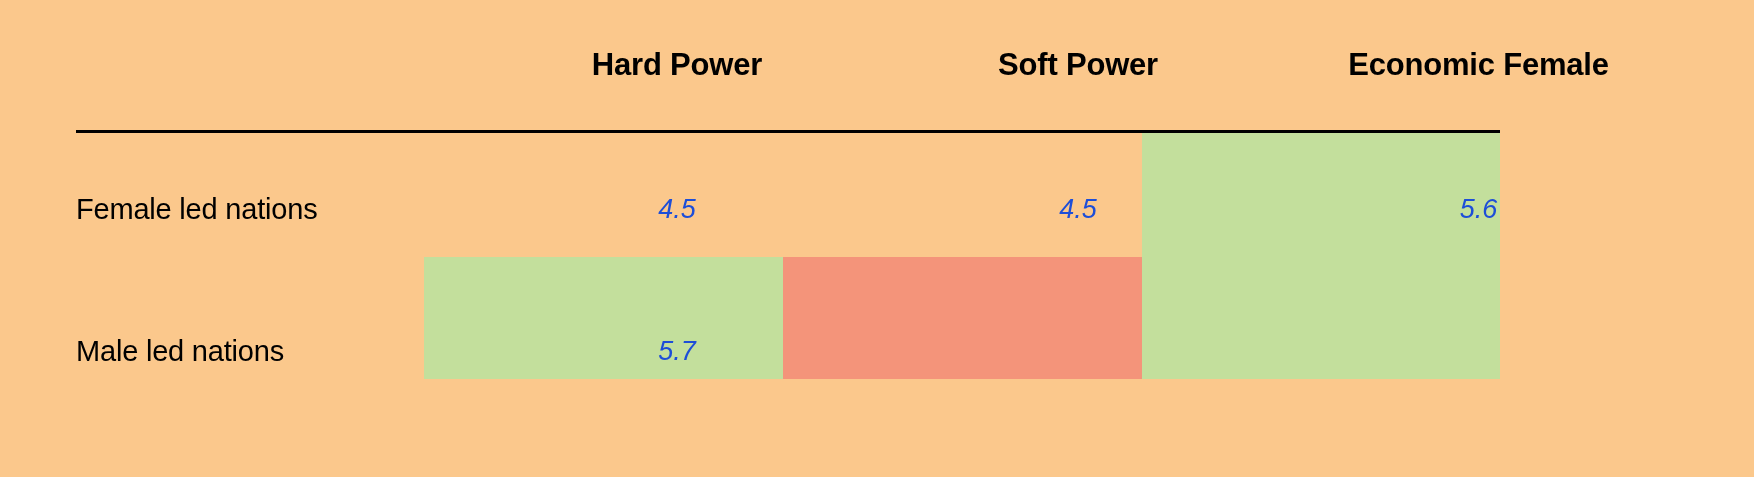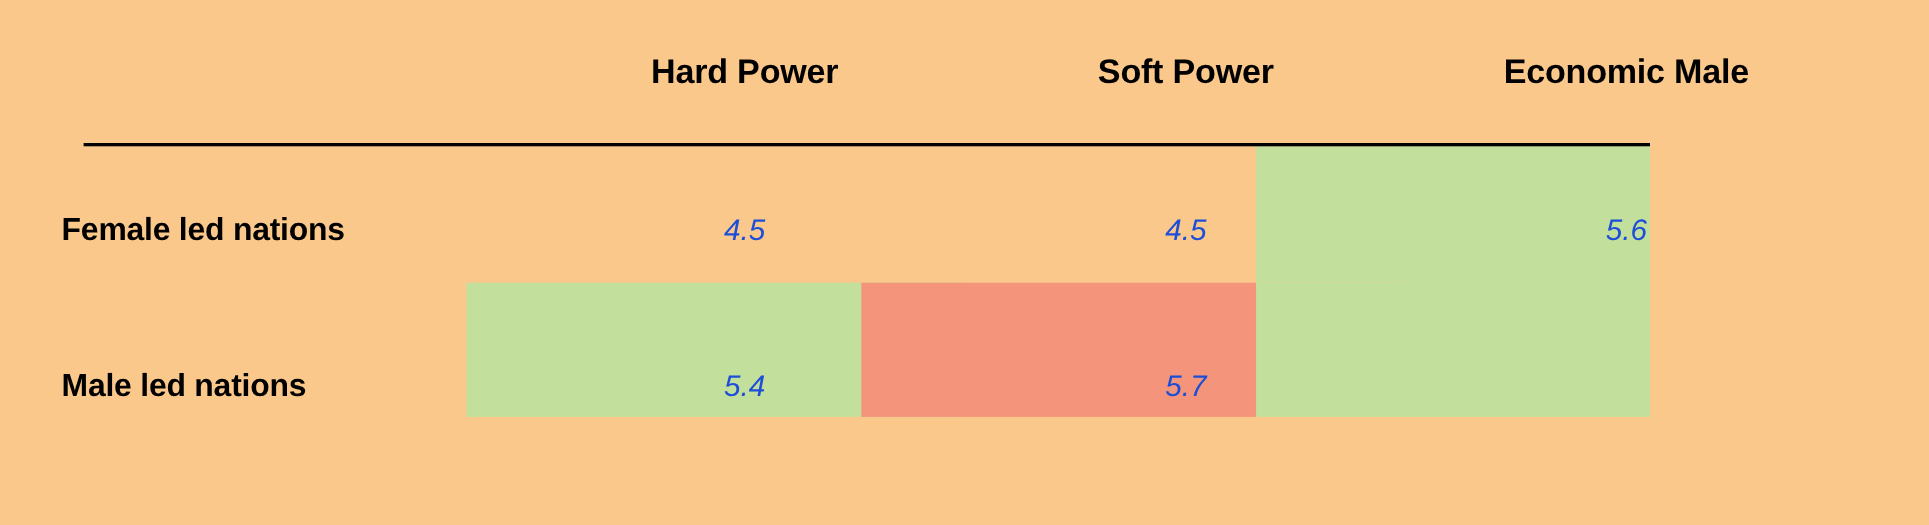--- a/index.html
+++ b/index.html
@@ -65,27 +65,27 @@
   .col-header {
     font-weight: bold;
     font-size: 31px;
     color: #000000;
     font-stretch: condensed;
     letter-spacing: -0.2px;
     white-space: nowrap;
   }
 
   .row-header {
-    font-weight: bold;
+    font-weight: normal;
     font-size: 29px;
     color: #000000;
     font-stretch: condensed;
     letter-spacing: -0.2px;
     justify-content: flex-start;
-    padding-left: 56px;
+    padding-left: 76px;
     white-space: nowrap;
   }
 
   .value {
     font-style: italic;
     font-size: 27px;
     color: #1d4ed8;
     font-stretch: condensed;
   }
 
@@ -109,37 +109,36 @@
     <div class="heat-cell" style="left:1142px; top:133px; width:358px; height:124px; background:#c3df9c;"></div>
   </div>
 
   <div class="header-rule"></div>
 
   <div class="grid">
 
     <div class="cell spacer"></div>
     <div class="cell col-header">Hard Power</div>
     <div class="cell col-header">Soft Power</div>
-    <div class="cell col-header">Economic Male</div>
+    <div class="cell col-header">Economic Female</div>
     <div class="cell spacer"></div>
 
     <div class="cell spacer"></div>
     <div class="cell spacer"></div>
     <div class="cell spacer"></div>
     <div class="cell spacer"></div>
     <div class="cell spacer"></div>
 
     <div class="cell row-header">Female led nations</div>
     <div class="cell value">4.5</div>
     <div class="cell value">4.5</div>
     <div class="cell value">5.6</div>
     <div class="cell spacer"></div>
 
     <div class="cell row-header">Male led nations</div>
-    <div class="cell value">5.4</div>
     <div class="cell value">5.7</div>
     <div class="cell spacer"></div>
 
     <div class="cell spacer"></div>
     <div class="cell spacer"></div>
     <div class="cell spacer"></div>
     <div class="cell spacer"></div>
     <div class="cell spacer"></div>
 
   </div>

